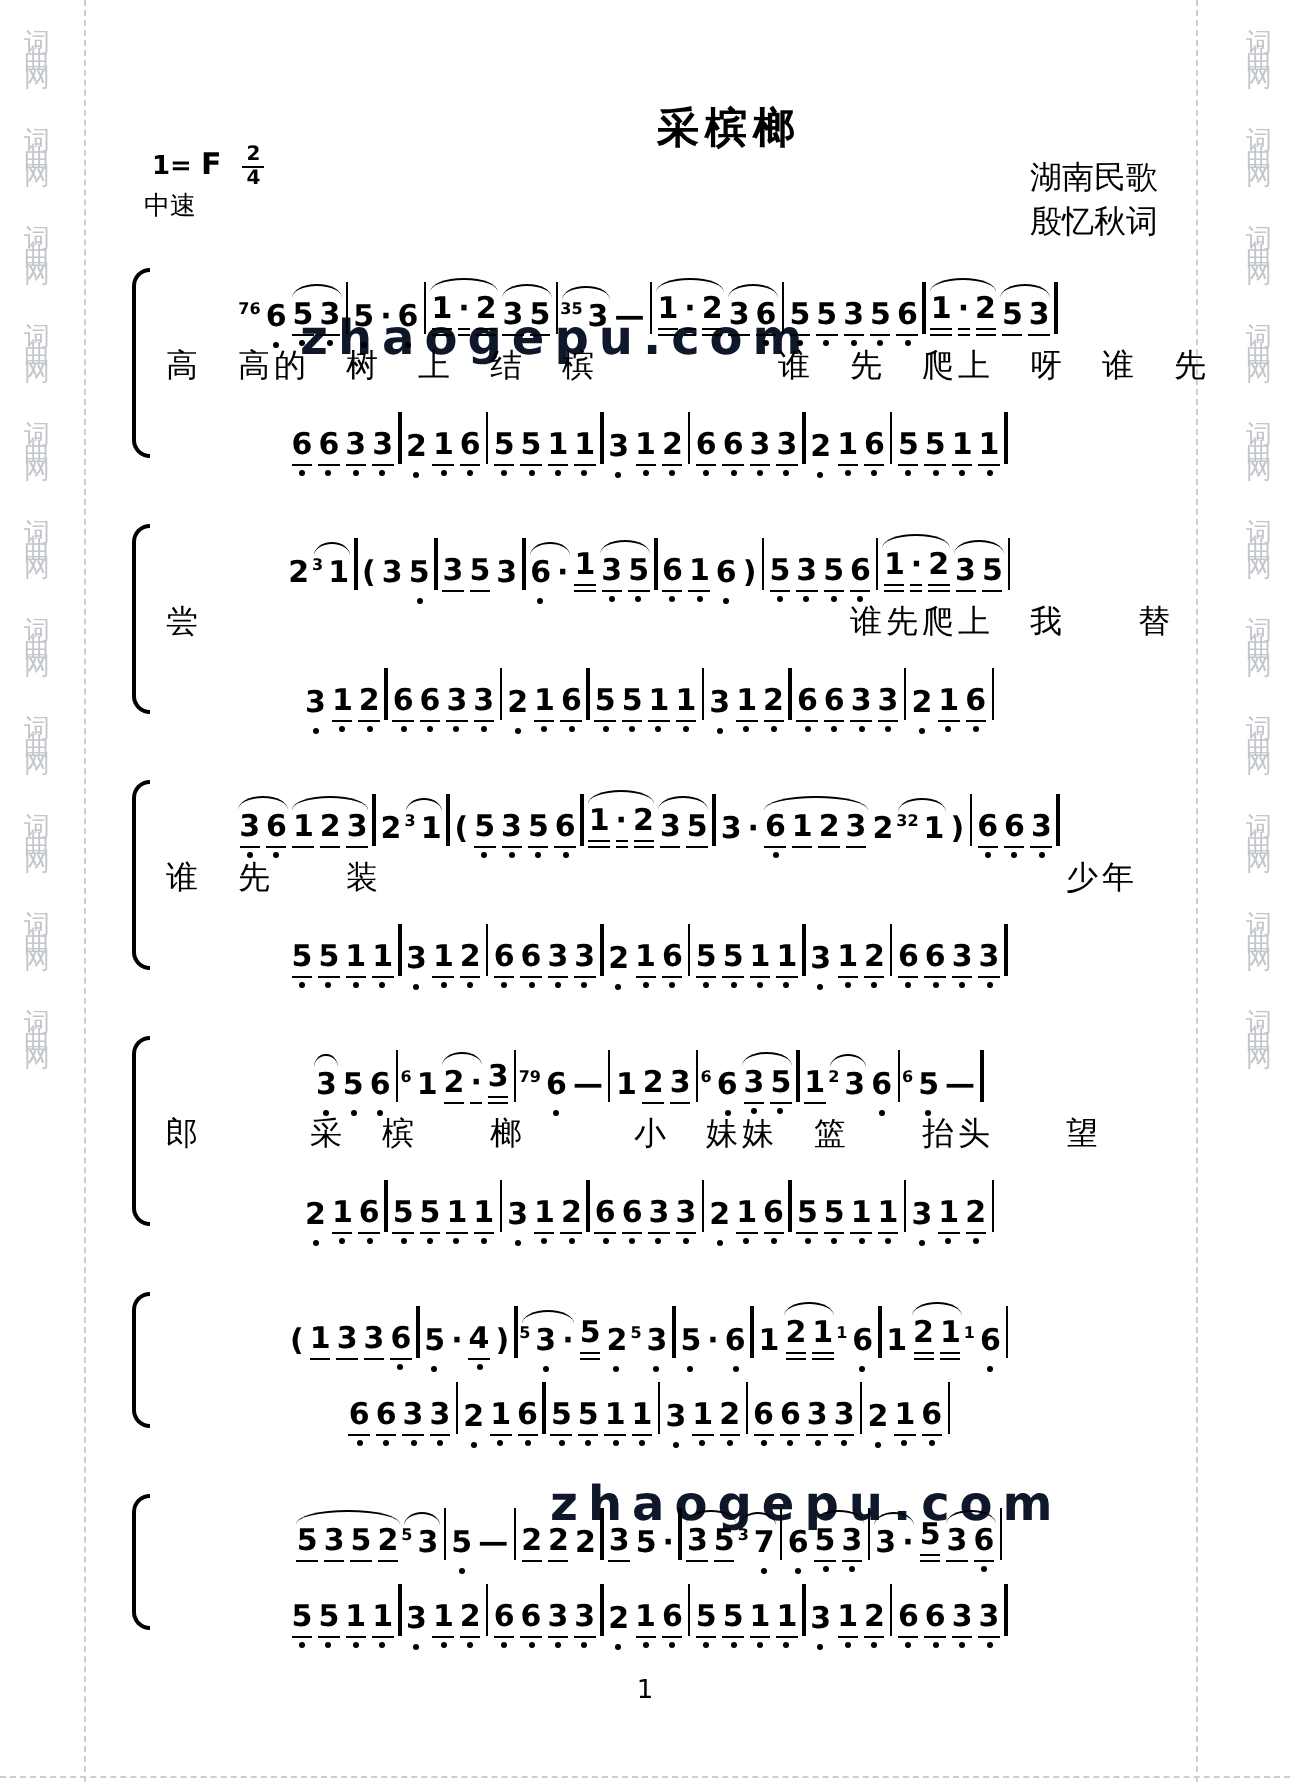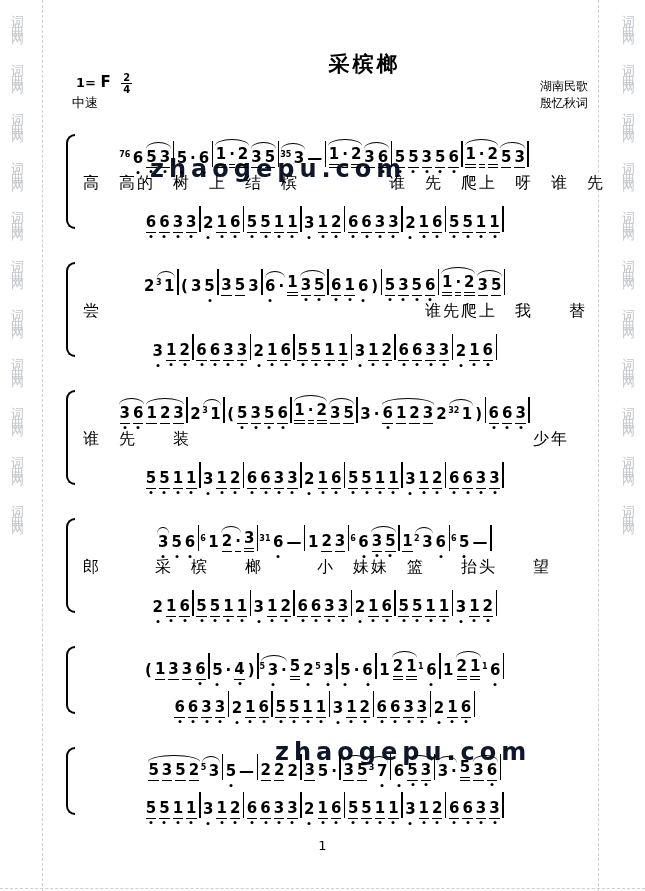--- a/index.html
+++ b/index.html
@@ -18,21 +18,21 @@
   .wm1{left:150px;top:155px;} .wm2{left:275px;top:738px;}
   
   .title{position:absolute;top:50px;left:0;width:100%;text-align:center;
          font-size:21px;font-weight:bold;letter-spacing:3px;margin-left:42px;}
   .keyline{position:absolute;top:72px;left:76px;font-size:13px;font-weight:bold;}
   .keyline .keynote{font-size:15px;}
   .frac{display:inline-flex;flex-direction:column;vertical-align:middle;font-size:10px;
         line-height:1.1;text-align:center;margin-left:6px;font-weight:bold;}
   .frac .num{border-bottom:1px solid #000;padding:0 2px;}
   .tempo{position:absolute;top:94px;left:72px;font-size:13px;}
-  .credits{position:absolute;top:78px;left:540px;font-size:12px;line-height:1.4;}
+  .credits{position:absolute;top:78px;left:515px;font-size:16px;line-height:1.4;}
   
   #score{position:absolute;left:66px;top:124px;width:504px;}
   .system{position:relative;padding-left:13px;margin-bottom:19px;}
   .brace{position:absolute;left:0;top:10px;bottom:4px;width:7px;
          border:2px solid #000;border-right:none;border-radius:9px 0 0 9px;}
   .noterow{display:flex;align-items:flex-end;justify-content:center;
            padding-top:12px;min-height:32px;}
   .noterow.bassrow{padding-top:6px;margin-bottom:7px;}
   .lyr{font-size:16px;white-space:pre;letter-spacing:2px;margin:5px 0 1px 4px;min-height:16px;}
   .tok{position:relative;display:inline-flex;align-items:flex-end;font-weight:bold;font-size:15px;line-height:1;}
@@ -509,21 +509,21 @@
           </span>
           <span class="tok slur u1">
             <b class="n">2</b>
             <b class="n">·</b>
           </span>
           <span class="tok u2">
             <b class="n">3</b>
           </span>
           <span class="bar"></span>
           <span class="tok">
-            <sup class="grace">31</sup>
+            <sup class="grace">79</sup>
             <b class="n">6<i class="db"></i></b>
           </span>
           <span class="tok">
             <b class="n">—</b>
           </span>
           <span class="bar"></span>
           <span class="tok">
             <b class="n">1</b>
           </span>
           <span class="tok u1">

